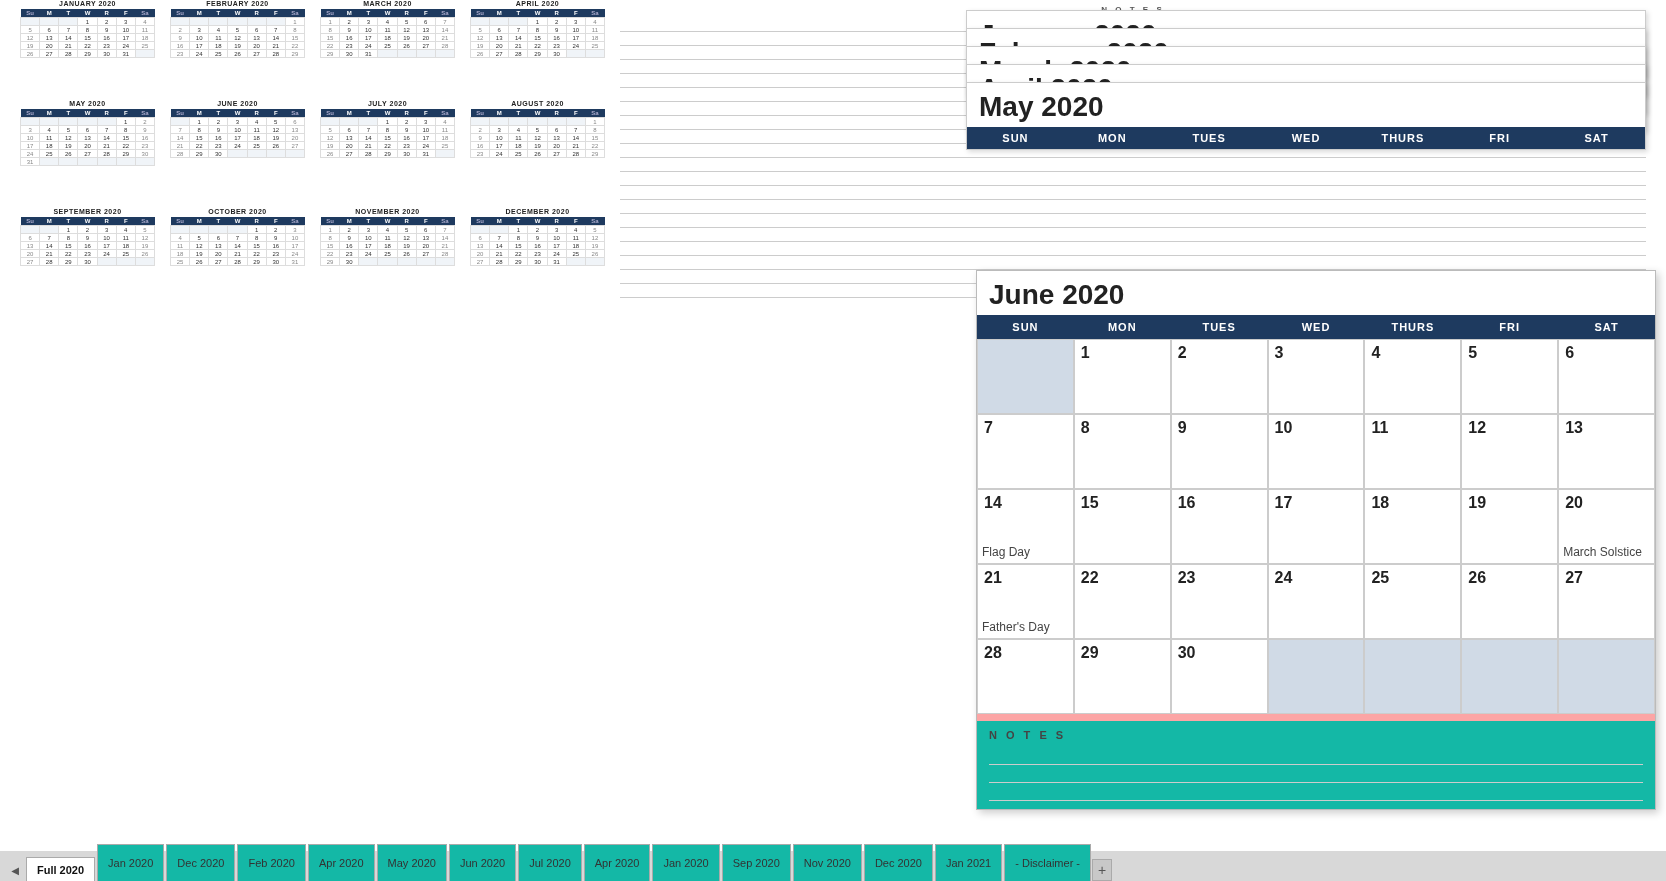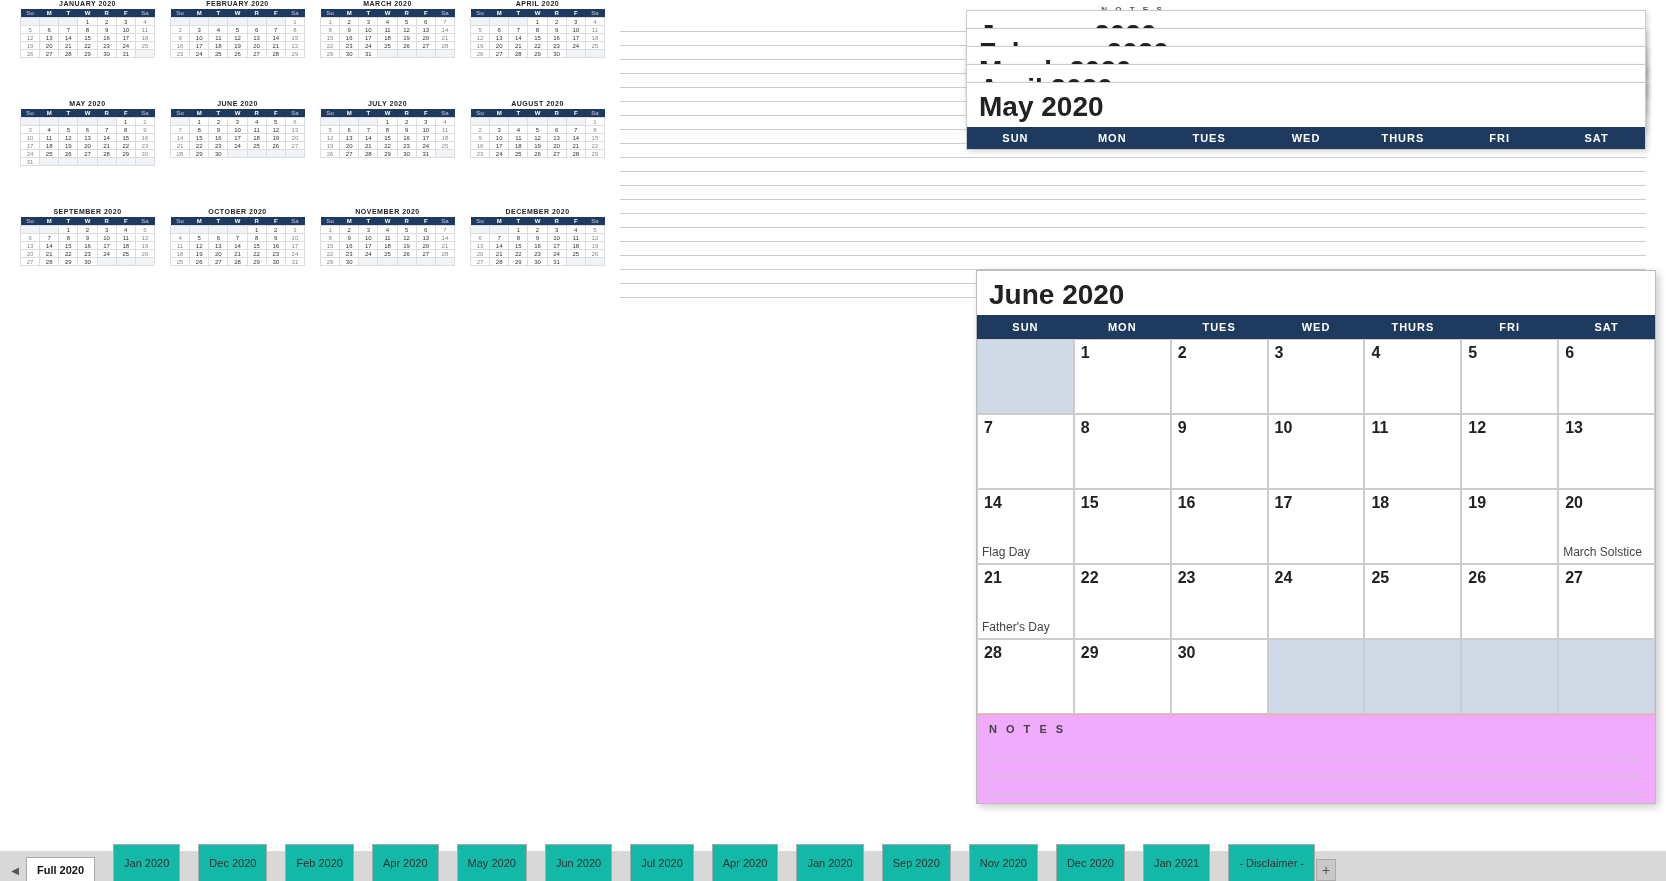--- a/index.html
+++ b/index.html
@@ -193,22 +193,22 @@
       font-size: 12px;
       font-weight: normal;
       color: #444;
       position: absolute;
       bottom: 4px;
       left: 4px;
     }
 
     .june-notes-row {
       padding: 8px 12px;
-      background: #f0abfc;
-      border-top: 1px solid #fca5a5;
+      background: #14b8a6;
+      border-top: 7px solid #fca5a5;
     }
 
     .june-notes-label {
       font-size: 11px;
       font-weight: bold;
       letter-spacing: 3px;
       color: #444;
       margin-bottom: 6px;
     }
 
@@ -1193,21 +1193,21 @@
         <div class="jnl"></div>
         <div class="jnl"></div>
       </div>
     </div>
   </div>
 
 </div>
 
 <div class="tab-bar" id="tab-bar">
   <div class="tab-arrow">◀</div>
-  <div id="tabs-container" style="display:flex;gap:18px;align-items:flex-end;">
+  <div id="tabs-container" style="display:flex;gap:2px;align-items:flex-end;">
       <div class="tab-item active">Full 2020</div>
       <div class="tab-item">Jan 2020</div>
       <div class="tab-item">Dec 2020</div>
       <div class="tab-item">Feb 2020</div>
       <div class="tab-item">Apr 2020</div>
       <div class="tab-item">May 2020</div>
       <div class="tab-item">Jun 2020</div>
       <div class="tab-item">Jul 2020</div>
       <div class="tab-item">Apr 2020</div>
       <div class="tab-item">Jan 2020</div>

